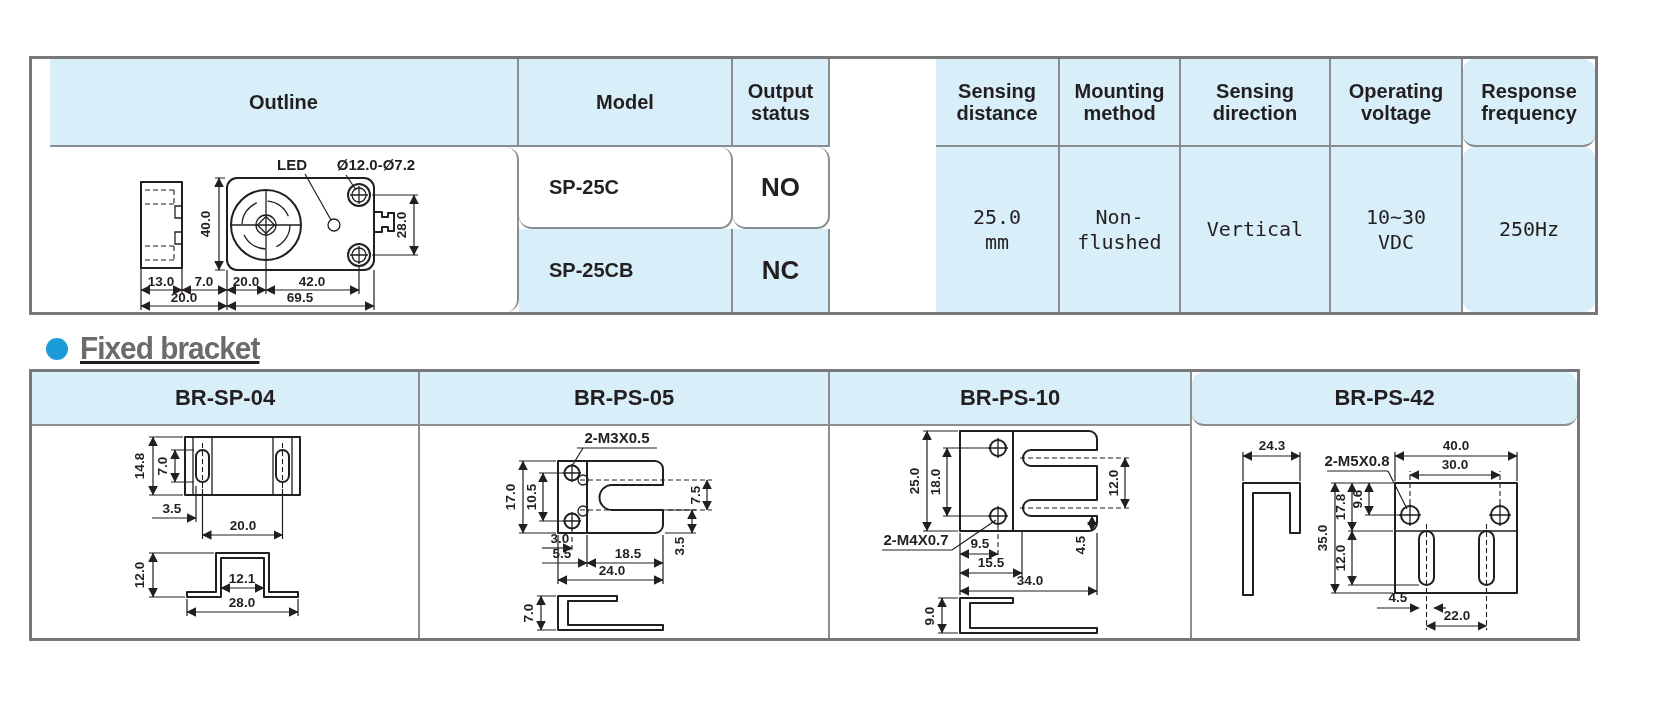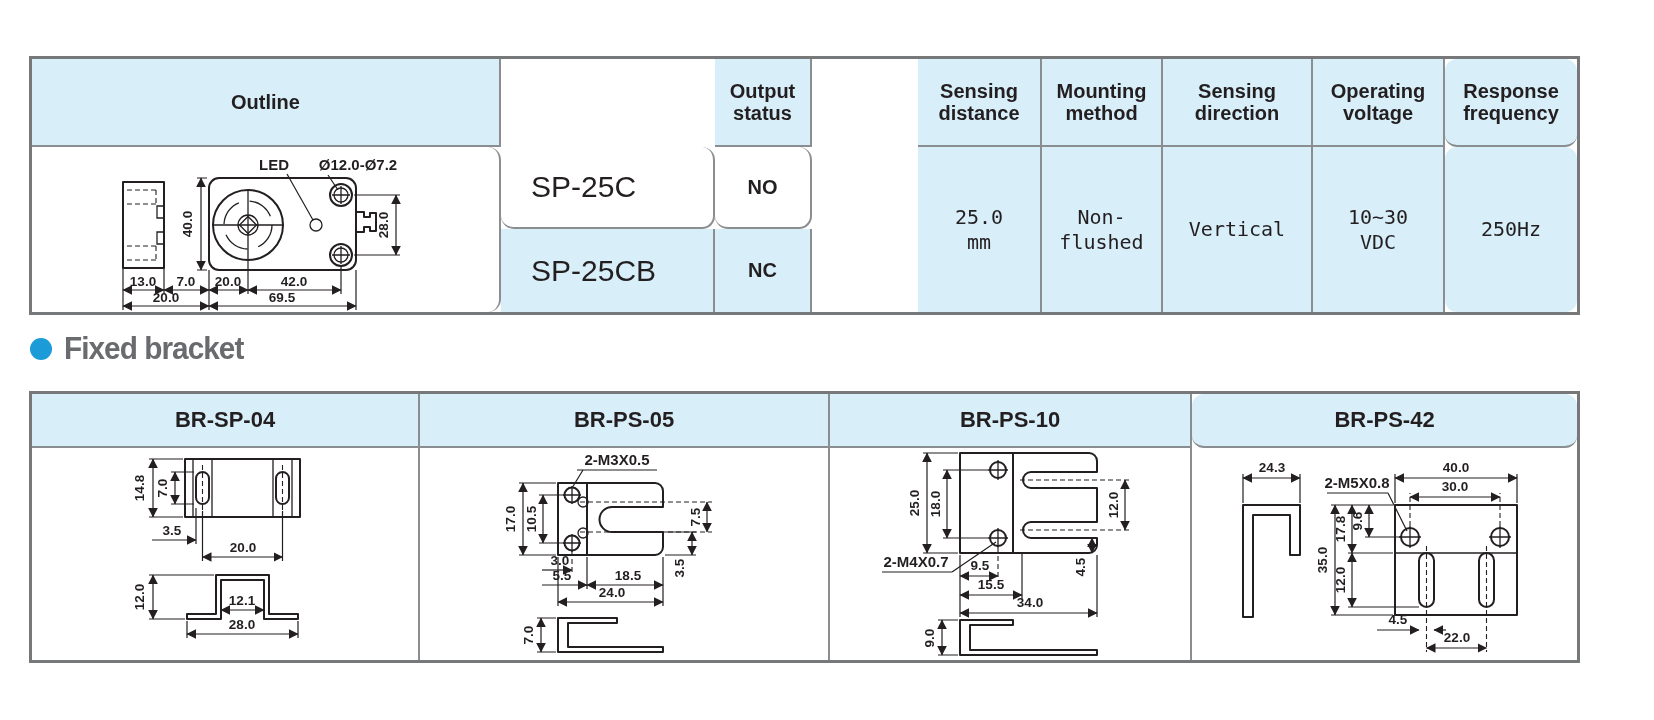--- a/index.html
+++ b/index.html
@@ -7,45 +7,46 @@
        font-family:"Liberation Sans",sans-serif;color:#231f20;overflow:hidden;}
   .tbl{position:absolute;display:grid;border:3px solid #77787a;background:#fff;}
   .cell{border-right:2px solid #8b8e90;display:flex;align-items:center;justify-content:center;
         text-align:center;box-sizing:border-box;overflow:hidden;}
   .cell.lastcol{border-right:none;border-radius:12px;}
   .hdr{background:#d8eef9;font-weight:bold;font-size:20px;line-height:1.12;
        border-bottom:2px solid #8b8e90;padding:0 6px;}
   .rowdiv{border-bottom:2px solid #8b8e90;}
   .bluebg{background:#d8eef9;}
   .whitebg{background:#ffffff;border-radius:13px;}
-  .modelcell{justify-content:flex-start;padding-left:30px;font-weight:normal;font-size:30px;}
-  .statuscell{font-weight:bold;font-size:20px;}
+  .modelcell{justify-content:flex-start;padding-left:30px;font-weight:bold;font-size:20px;}
+  .statuscell{font-weight:bold;font-size:26px;}
   .valuecell{font-family:"DejaVu Sans Mono",monospace;font-size:20px;line-height:1.25;white-space:pre-line;}
   .bkthdr{background:#d8eef9;font-weight:bold;font-size:22px;border-bottom:2px solid #8b8e90;}
   .drawcell{align-items:flex-start;justify-content:flex-start;background:#fff;}
-  #section-title{position:absolute;left:30px;top:331px;display:flex;align-items:center;gap:12px;}
+  #section-title{position:absolute;left:46px;top:331px;display:flex;align-items:center;gap:12px;text-decoration:underline;}
   #section-title .dot{width:22px;height:22px;border-radius:50%;background:#1b9cd8;}
   #section-title .ttl{font-size:31px;font-weight:bold;color:#6a6b6e;letter-spacing:-1px;
       transform:scaleX(.96);transform-origin:left center;}
   
   svg{display:block;}
   .part{stroke:#231f20;stroke-width:2;fill:none;stroke-linejoin:round;stroke-linecap:round;}
   .thin{stroke:#231f20;stroke-width:1.3;fill:none;}
   .dim{stroke:#231f20;stroke-width:1.2;fill:none;}
   .dash{stroke:#231f20;stroke-width:1.1;fill:none;stroke-dasharray:5 3;}
   text.dt{font-size:13.5px;font-weight:bold;fill:#231f20;text-anchor:middle;
           font-family:"Liberation Sans",sans-serif;}
   text.lbl{font-size:15px;}
 </style>
 </head>
 <body>
 
-<div class="tbl" id="spec-table" style="left:29px;top:56px;grid-template-columns:469px 214px 97px 106px 124px 121px 150px 132px 132px;grid-template-rows:88px 82px 83px;">
+<div class="tbl" id="spec-table" style="left:29px;top:56px;grid-template-columns:469px 214px 97px 106px 124px 121px 150px 132px 132px;grid-template-rows:88px 82px 83px;padding-left:18px;">
 
   <div class="cell hdr" style="grid-column:1;grid-row:1">Outline</div>
+  <div class="cell hdr" style="grid-column:2;grid-row:1">Model</div>
   <div class="cell hdr" style="grid-column:3;grid-row:1">Output status</div>
   <div class="cell hdr" style="grid-column:5;grid-row:1">Sensing distance</div>
   <div class="cell hdr" style="grid-column:6;grid-row:1">Mounting method</div>
   <div class="cell hdr" style="grid-column:7;grid-row:1">Sensing direction</div>
   <div class="cell hdr" style="grid-column:8;grid-row:1">Operating voltage</div>
   <div class="cell hdr lastcol" style="grid-column:9;grid-row:1">Response frequency</div>
 
   <div class="cell whitebg drawcell" style="grid-column:1;grid-row:2/span 2">
     <svg width="465" height="165" viewBox="0 0 465 165" style="margin-top:1px">
       <defs>
@@ -124,21 +125,21 @@
   <div class="cell bluebg valuecell" style="grid-column:8;grid-row:2/span 2">10~30
 VDC</div>
   <div class="cell bluebg valuecell lastcol" style="grid-column:9;grid-row:2/span 2">250Hz</div>
 </div>
 
 <div id="section-title">
   <div class="dot"></div>
   <div class="ttl">Fixed bracket</div>
 </div>
 
-<div class="tbl" id="bracket-table" style="left:29px;top:391px;grid-template-columns:388px 410px 362px 385px;grid-template-rows:54px 212px;">
+<div class="tbl" id="bracket-table" style="left:29px;top:369px;grid-template-columns:388px 410px 362px 385px;grid-template-rows:54px 212px;">
 
   <div class="cell bkthdr" style="grid-column:1;grid-row:1">BR-SP-04</div>
   <div class="cell bkthdr" style="grid-column:2;grid-row:1">BR-PS-05</div>
   <div class="cell bkthdr" style="grid-column:3;grid-row:1">BR-PS-10</div>
   <div class="cell bkthdr lastcol" style="grid-column:4;grid-row:1">BR-PS-42</div>
 
   <div class="cell drawcell" style="grid-column:1;grid-row:2">
     <svg width="384" height="208" viewBox="0 0 384 208">
 
       <rect class="part" x="153" y="11" width="115" height="58"></rect>

